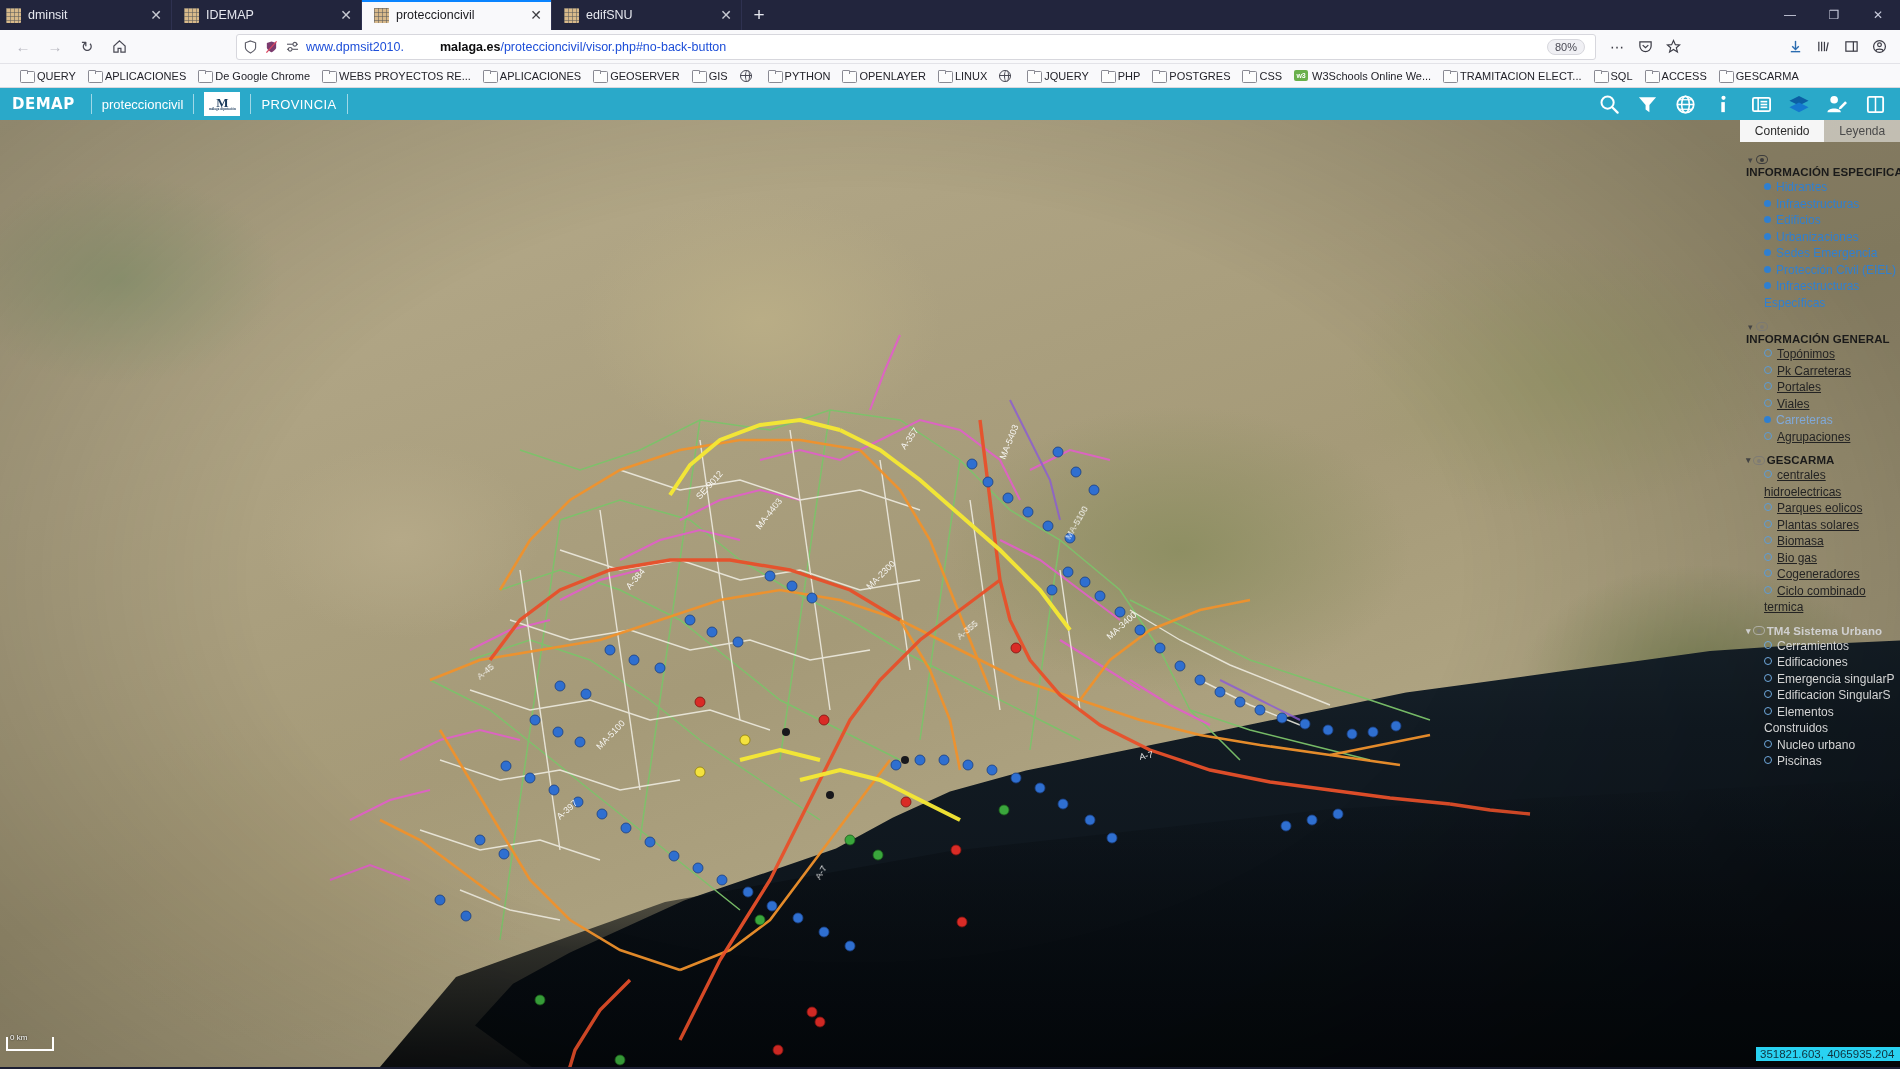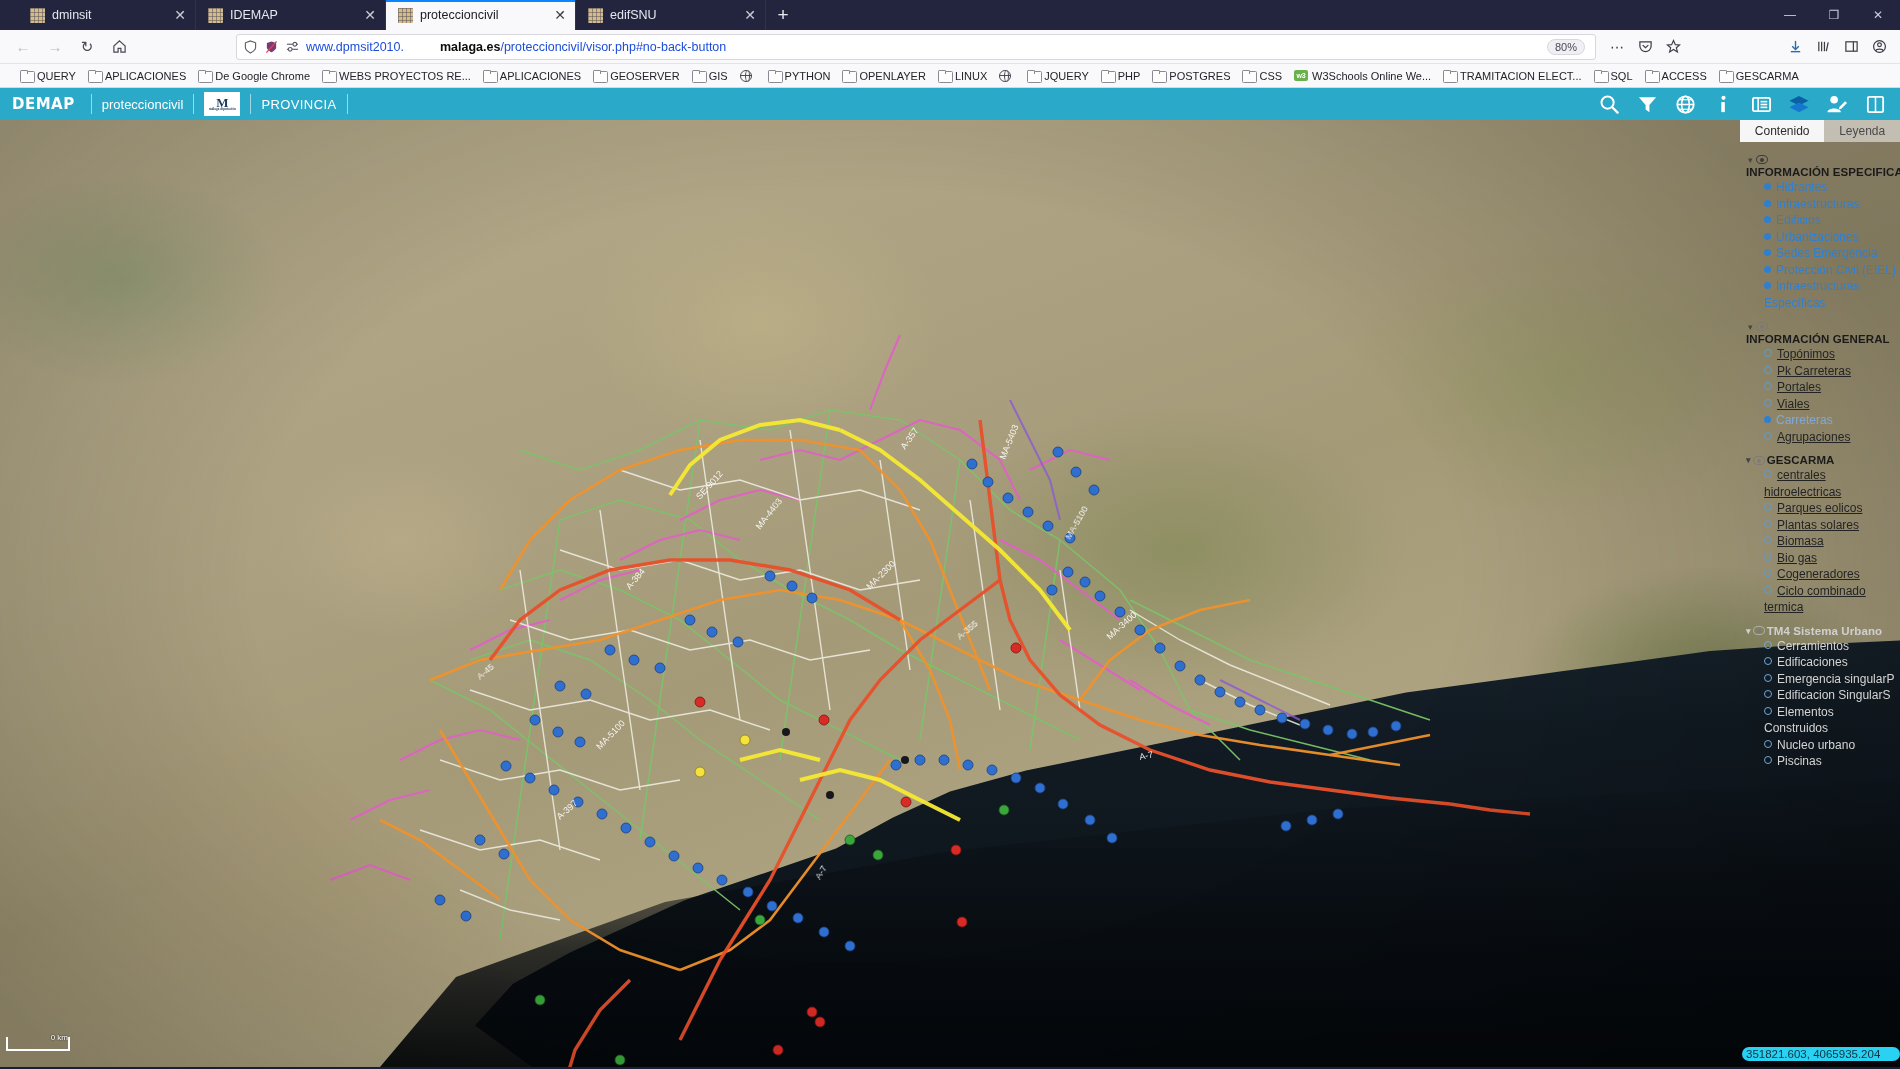--- a/index.html
+++ b/index.html
@@ -18,21 +18,21 @@
   }
   .tab {
     height: 30px; width: 190px;
     display: flex; align-items: center; gap: 7px;
     padding: 0 8px 0 12px;
     color: #e6e8ef; font-size: 12.5px;
     border-right: 1px solid #2e3150;
     position: relative;
     flex: 0 0 auto;
   }
-  .tab.first { width: 172px; padding-left: 6px; margin-left: 24px; }
+  .tab.first { width: 172px; padding-left: 6px; }
   .tab.active {
     background: #f9f9fb; color: #1b1b20;
   }
   .tab.active:before {
     content: ""; position: absolute; left: 0; right: 0; top: 0;
     height: 2px; background: #0a84ff;
   }
   .tab .favicon {
     width: 15px; height: 15px; flex: 0 0 15px;
     background:
@@ -187,23 +187,23 @@
   }
   .vignette {
     position:absolute; inset:0;
     background: radial-gradient(ellipse 1100px 700px at 45% 48%, rgba(0,0,0,0) 55%, rgba(0,0,0,.22) 100%);
   }
   .mapsvg { position: absolute; inset: 0; }
 
   
   .scalebar {
     position: absolute; left: 6px; bottom: 16px;
-    width: 64px; height: 14px;
+    width: 48px; height: 14px;
     border: 2px solid #ffffff; border-top: none;
-    color: #fff; font-size: 8px; padding-left: 2px; text-align: right;
+    color: #fff; font-size: 8px; padding-left: 2px;
   }
   .scalebar span { position: relative; top: -4px; text-shadow: 0 0 2px #000; }
 
   
   .panel {
     position: absolute; right: 0; top: 0; width: 160px; height: 947px;
     background: rgba(255,255,255,.0);
     color: #2b2b2b; font-size: 12px;
     overflow: hidden;
   }
@@ -249,21 +249,21 @@
   .li.sel .dot { background:#2f7fd0; }
   .group { margin-top: 9px; }
   .group.tight { margin-top: 7px; }
   .panel .onmap { color:#1d1d1d; }
   .panel .onmap.light { color:#cfcfcf; }
   .panel .onmap.light .li { color:#d4d4d4; }
   .panel .onmap.light .ring { border-color:#6fa8dc; }
   .coordbadge {
     position: absolute; right: 0; bottom: 6px;
     background: #29d2f2; color: #10323d; font-size: 11.5px;
-    padding: 1px 4px; white-space: nowrap; width: 158px; border-radius: 7px;
+    padding: 1px 4px; white-space: nowrap; width: 144px;
   }
 </style>
 </head>
 <body>
 
 <div class="tabstrip">
   <div class="tab first">
     <span class="favicon"></span>
     <span class="tlabel">dminsit</span>
     <span class="tclose">✕</span>

